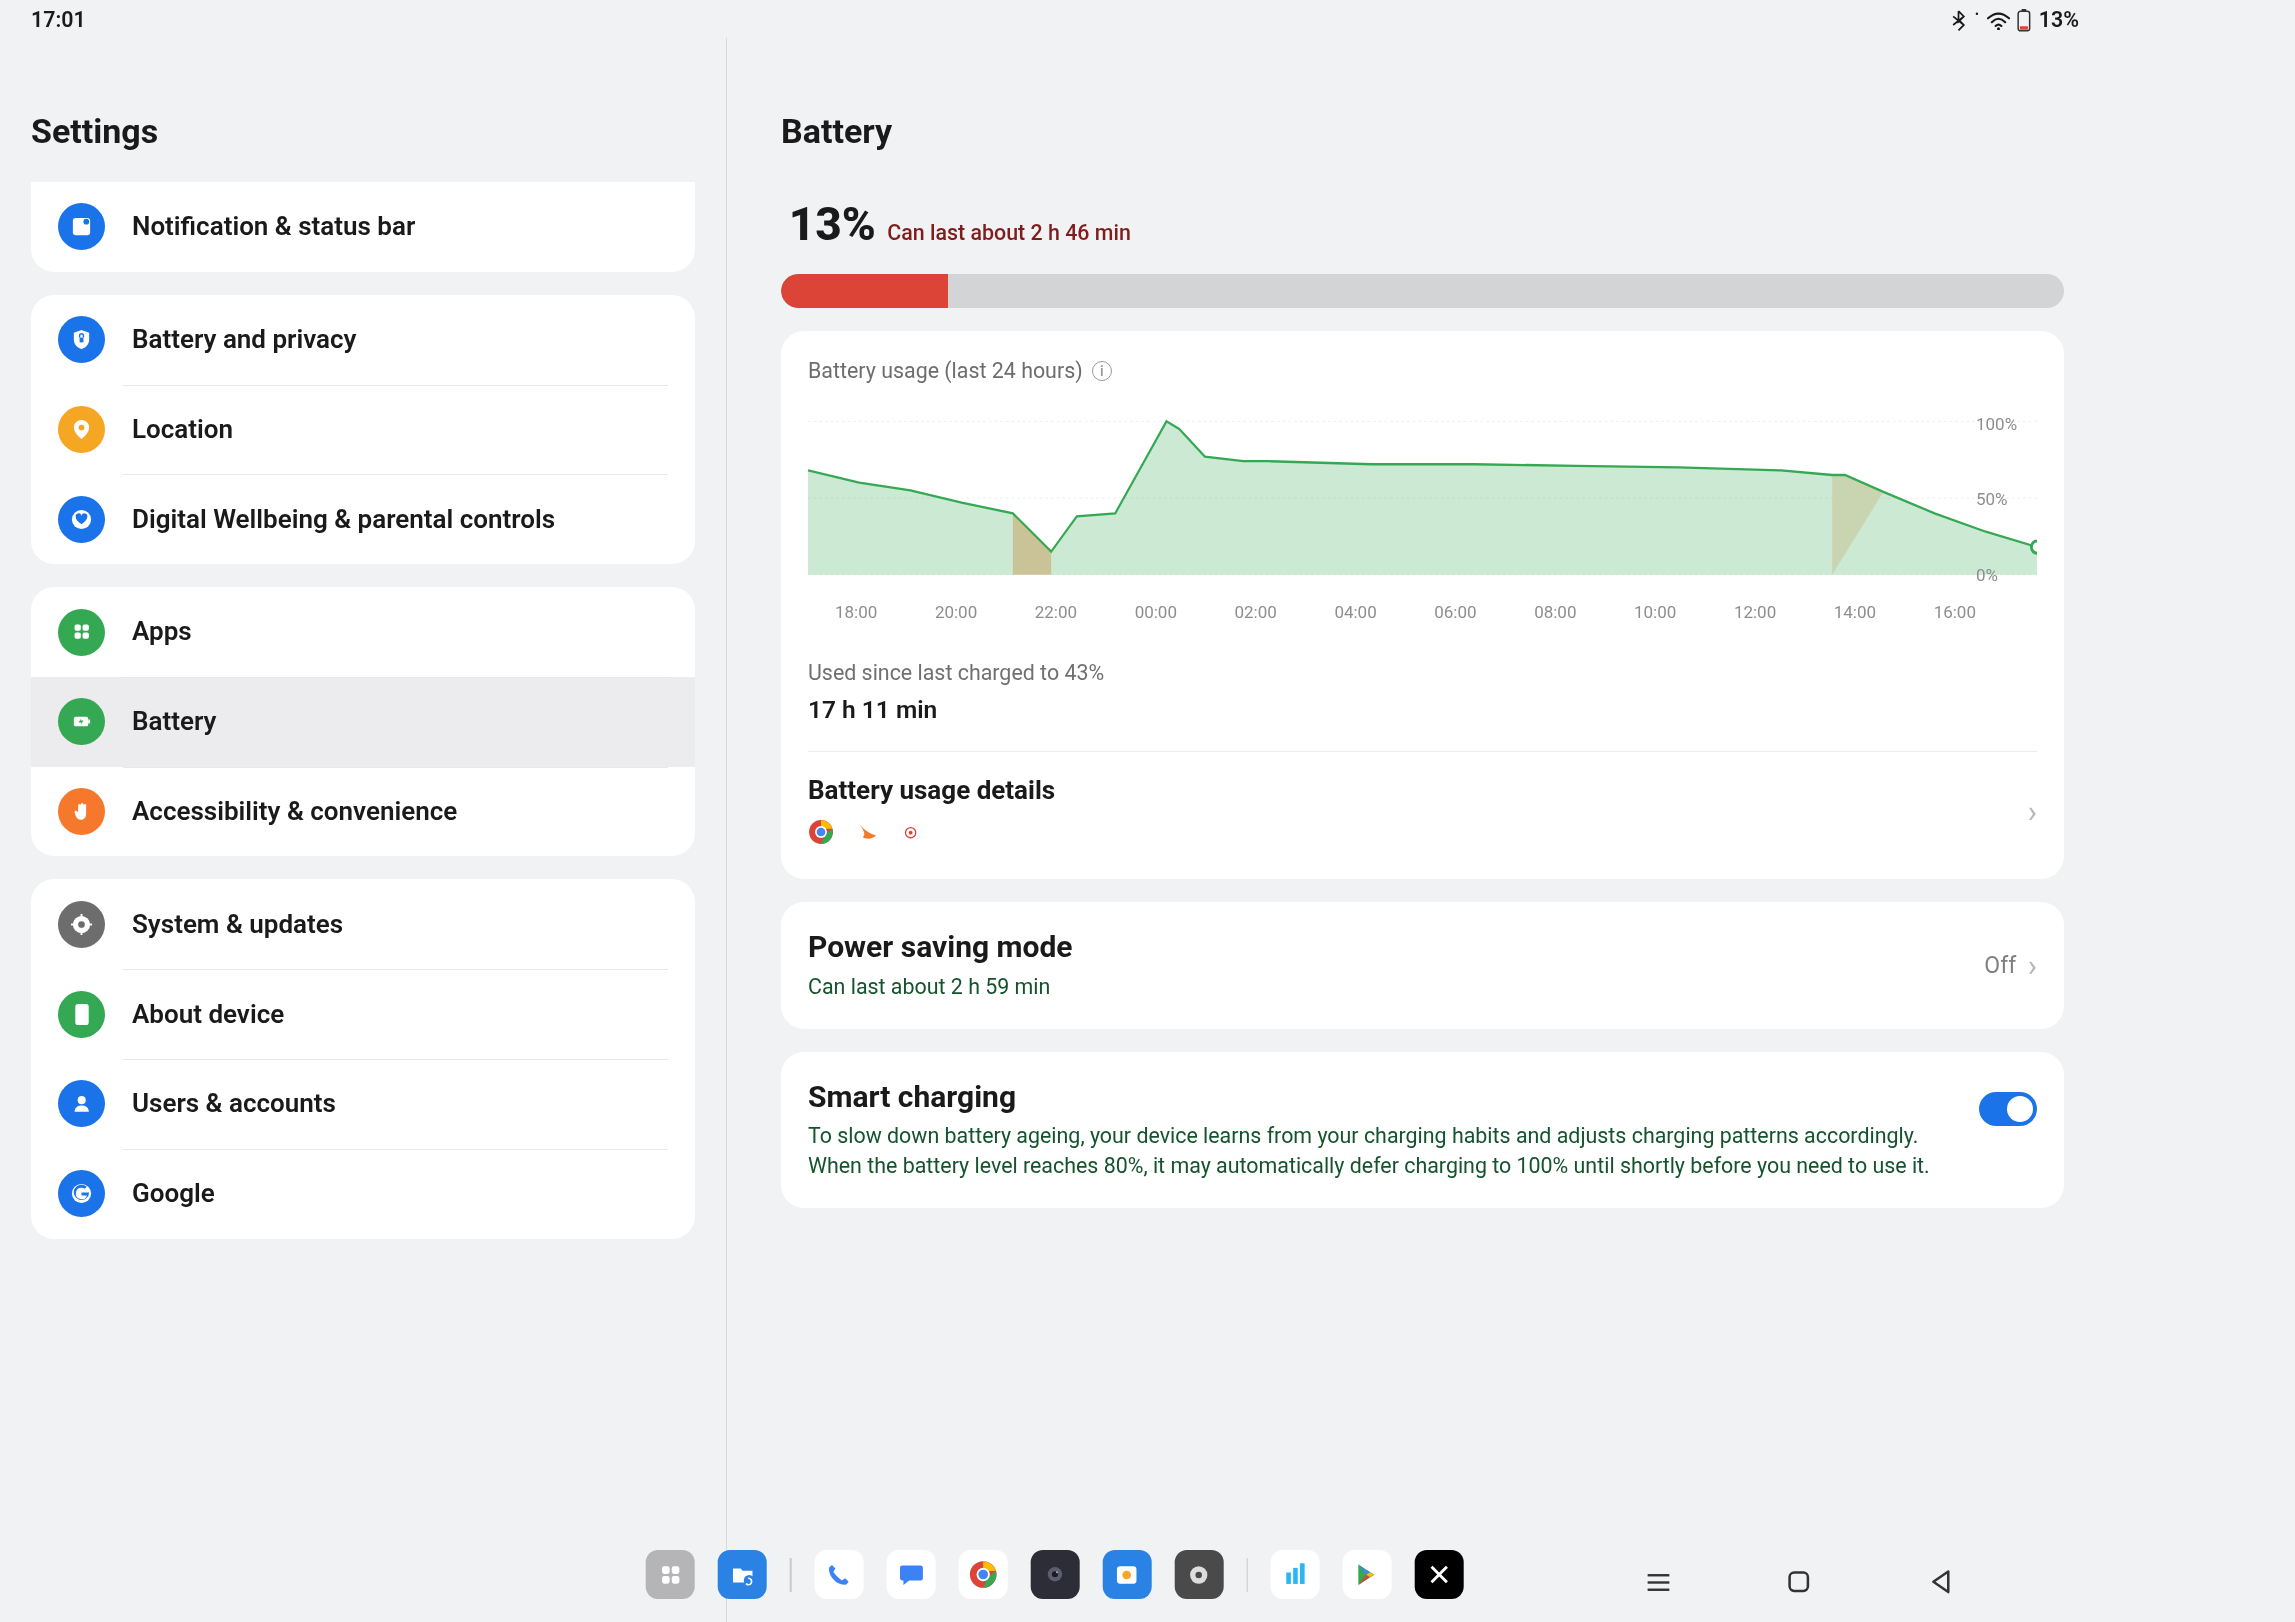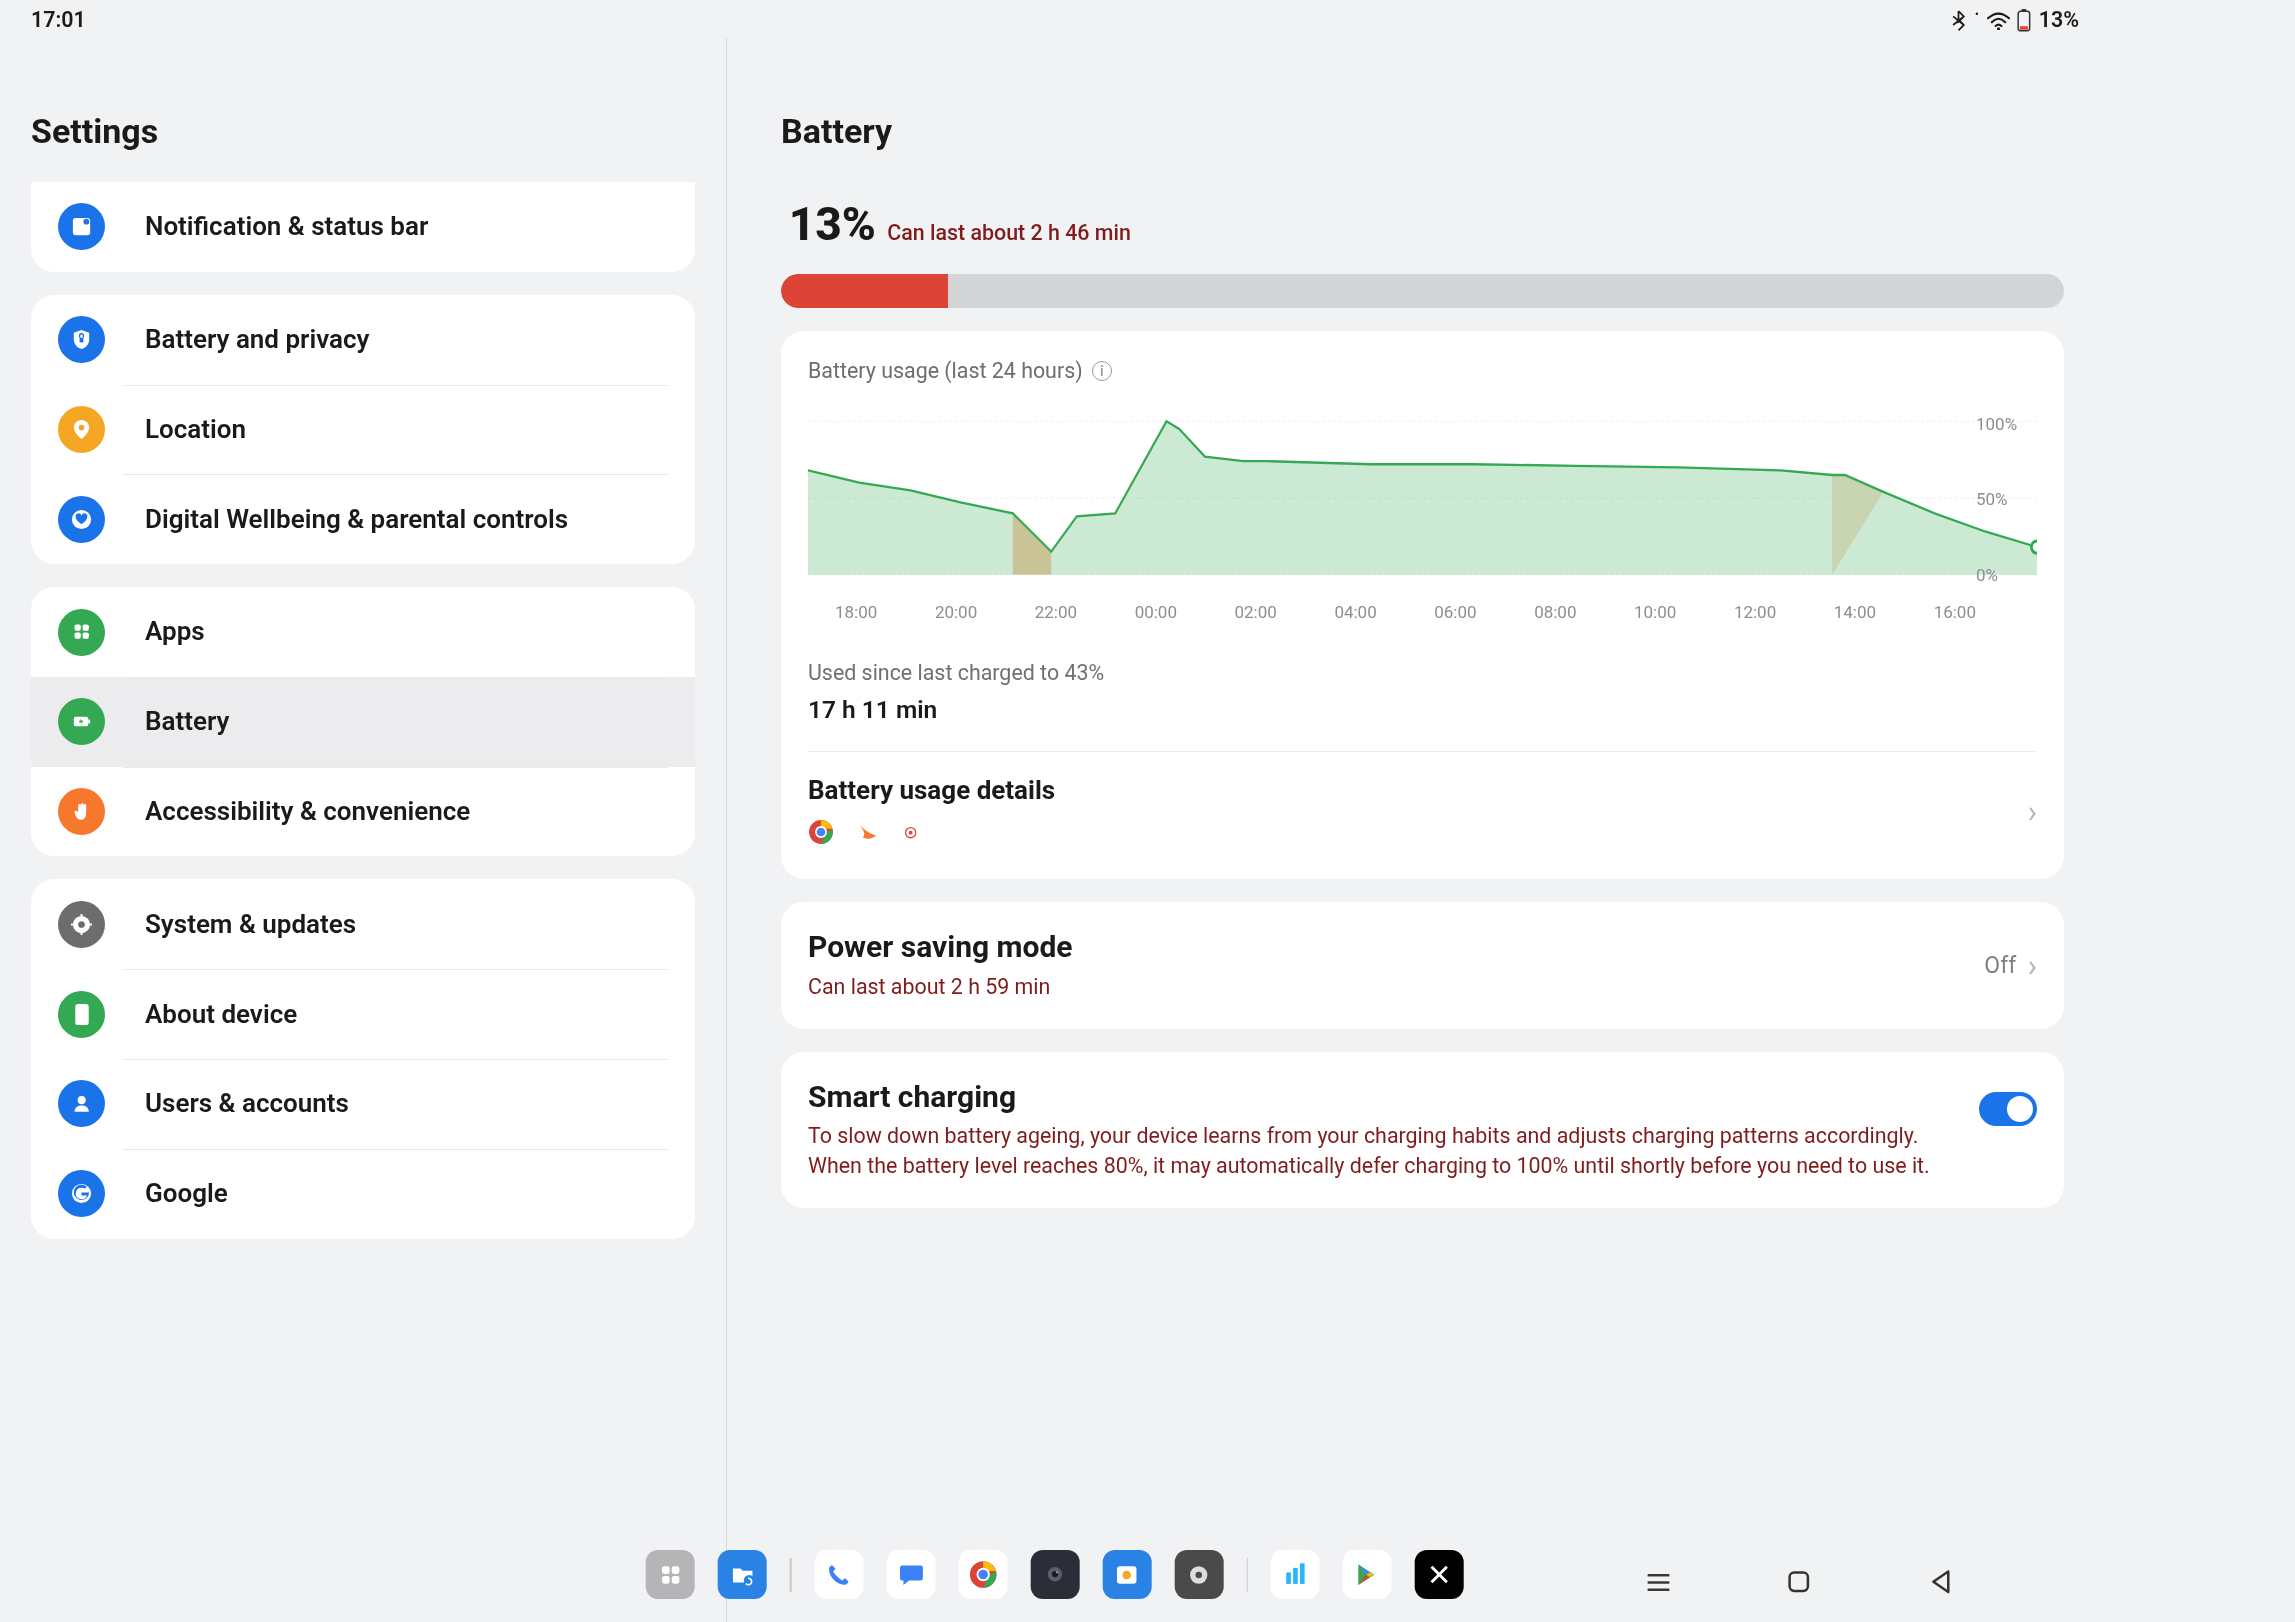--- a/index.html
+++ b/index.html
@@ -65,21 +65,21 @@
   .card {
     background: #fff;
     border-radius: 23px;
     margin-bottom: 23px;
     overflow: hidden;
   }
   .card.top-cut { border-top-left-radius: 0; border-top-right-radius: 0; }
   .settings-row {
     display: flex;
     align-items: center;
-    gap: 40px;
+    gap: 27px;
     padding: 21.4px 27px;
     cursor: pointer;
   }
   .settings-row + .settings-row { position: relative; }
   .settings-row + .settings-row::before {
     content: "";
     position: absolute;
     top: 0; left: 92px; right: 27px;
     height: 0.8px;
     background: #e8e8e8;
@@ -161,21 +161,21 @@
     background: #fff;
     border-radius: 23px;
     padding: 27px;
     margin-bottom: 23px;
     display: flex;
     justify-content: space-between;
     align-items: center;
     gap: 31px;
   }
   .setting-card .text h3 { font-size: 30px; font-weight: 700; }
-  .setting-card .text p { font-size: 21.4px; color: #7f1d1d; margin-top: 7.7px; line-height: 1.4; max-width: 1224px; }
+  .setting-card .text p { font-size: 21.4px; color: #14532d; margin-top: 7.7px; line-height: 1.4; max-width: 1224px; }
   .off-chevron { display: flex; align-items: center; gap: 11.5px; color: #808080; font-size: 23px; }
   .toggle {
     width: 58px; height: 34px; border-radius: 17px; background: #1a73e8; position: relative;
     flex-shrink: 0;
   }
   .toggle::after {
     content: ""; position: absolute; right: 3.8px; top: 3.8px;
     width: 26px; height: 26px; border-radius: 50%; background: #fff;
   }
 

